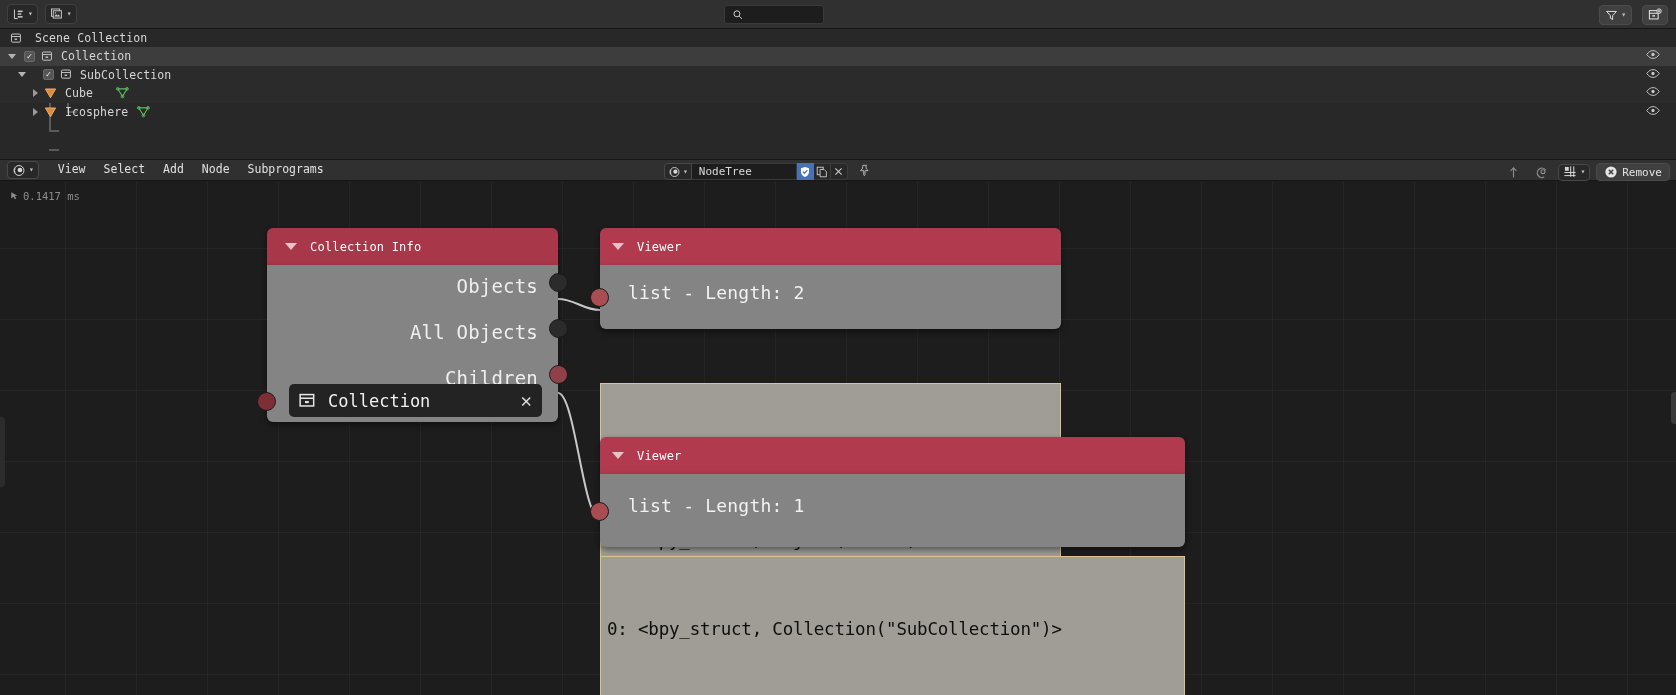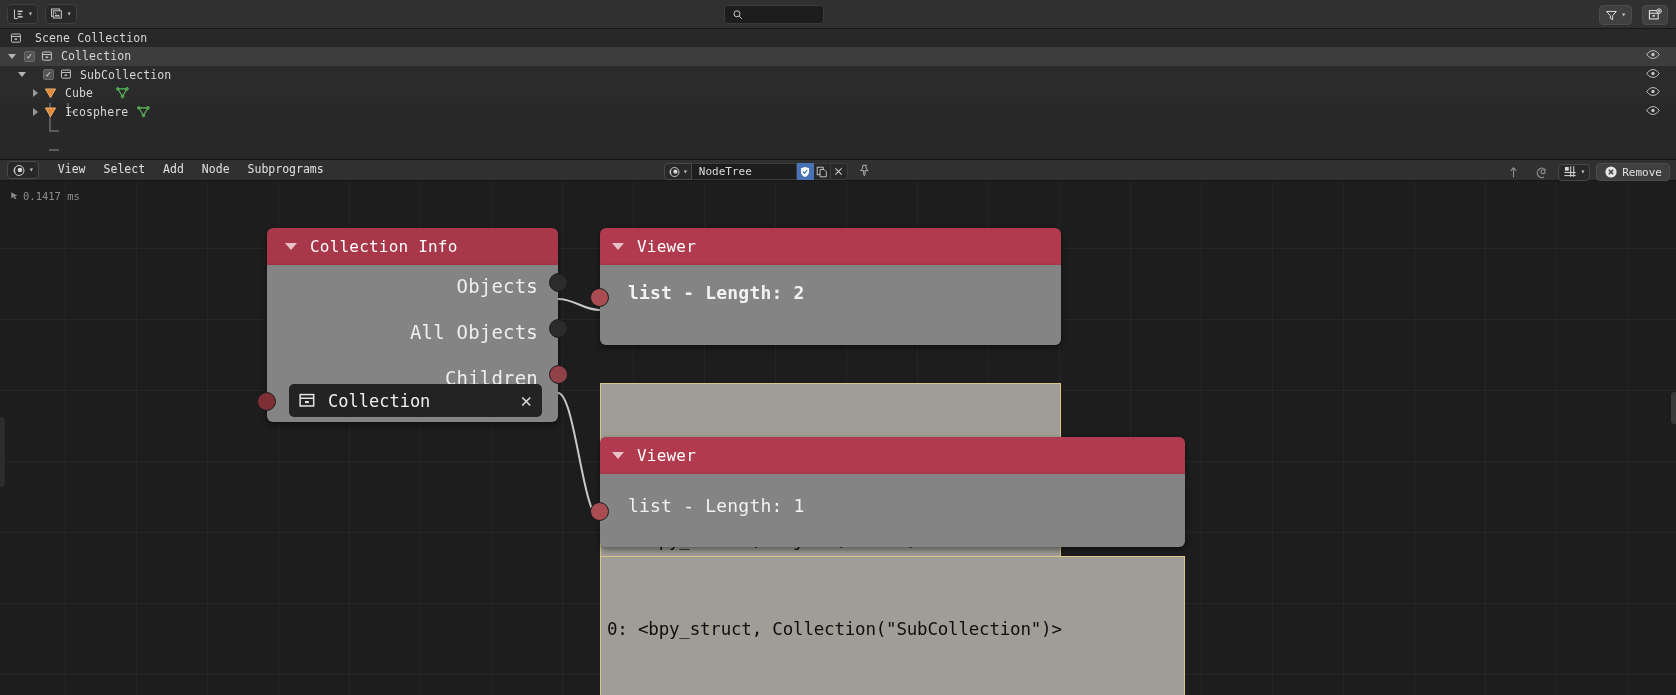--- a/index.html
+++ b/index.html
@@ -156,21 +156,21 @@
   .node-hdr {
     background: #a8374a; border-radius: 6px 6px 0 0;
     display: flex; align-items: center; height: 37px; padding-left: 18px; gap: 13px;
     box-shadow: 0 2px 5px rgba(0,0,0,.45);
   }
   .node-hdr.sel { background: #b23a4e; padding-left: 12px; }
   .node-tri {
     width: 0; height: 0; border-left: 6px solid transparent; border-right: 6px solid transparent;
     border-top: 7px solid #e7c3c9;
   }
-  .node-title { color: #ffffff; font-size: 16px; letter-spacing: .2px; }
+  .node-title { color: #ffffff; font-size: 12px; letter-spacing: .2px; }
   .node-body {
     background: #848484; border-radius: 0 0 6px 6px; position: relative;
     box-shadow: 0 3px 6px rgba(0,0,0,.45);
   }
   .socket {
     position: absolute; width: 19px; height: 19px; border-radius: 50%;
     border: 1px solid #1a1a1a;
   }
   .out-label {
     position: absolute; right: 20px; color: #efefef; font-size: 19px; letter-spacing: .2px;
@@ -478,21 +478,21 @@
           <span class="cf-x">✕</span>
         </div>
       </div>
     </div>
 
     <div class="node" style="left:600px; top:46px; width:461px;">
       <div class="node-hdr sel">
         <i class="node-tri"></i>
         <span class="node-title">Viewer</span>
       </div>
-      <div class="node-body" style="height:80px;font-weight:bold;">
+      <div class="node-body" style="height:64px;">
         <div class="socket" style="left:-10px; top:23px; background:#a94d52;"></div>
         <span class="view-label" style="top:17px">list - Length: 2</span>
       </div>
       <div class="txtbox" style="left:0; top:155px; width:461px;">
         <div>0: &lt;bpy_struct, Object("Icosphere")&gt;</div>
         <div>1: &lt;bpy_struct, Object("Cube")&gt;</div>
       </div>
     </div>
 
     <div class="node" style="left:600px; top:255px; width:585px;">

